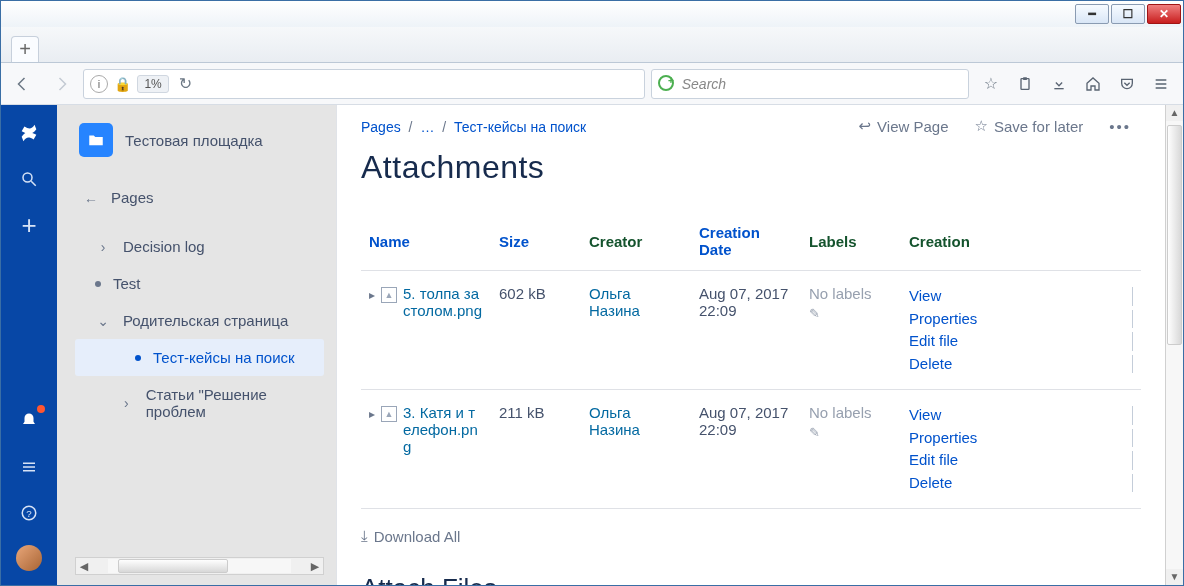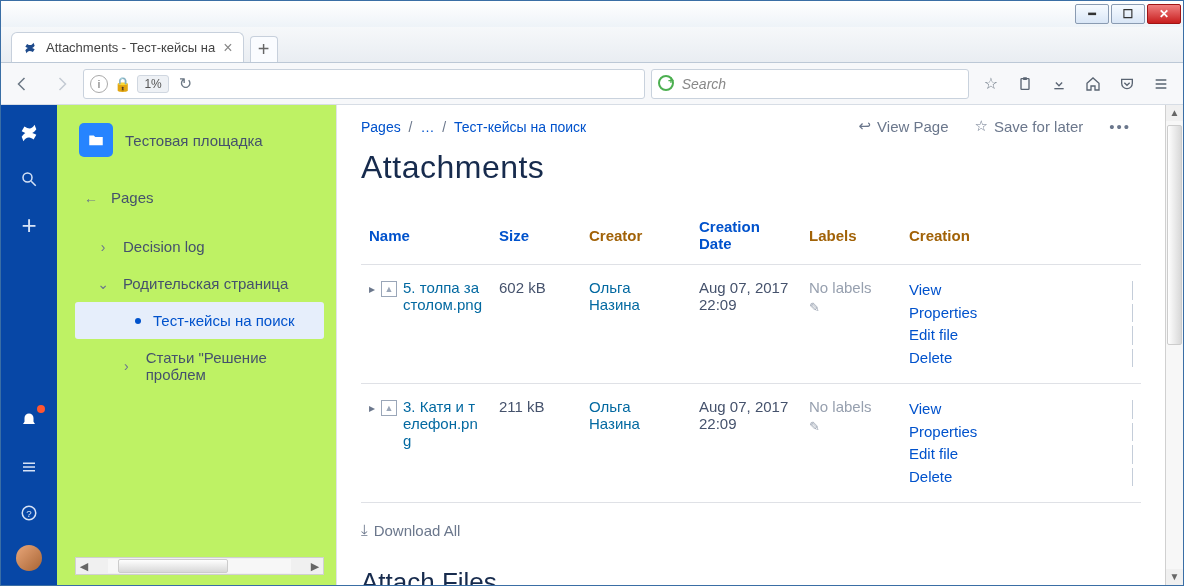--- a/index.html
+++ b/index.html
@@ -31,21 +31,21 @@
 .searchbox .plus { position:absolute; top:-2px; right:-2px; font-size:10px; color:#4caf50; font-style:normal; font-weight:bold;}
 .righticons { display:flex; gap:2px; }
 
 
 .content-area { flex:1; display:flex; overflow:hidden; }
 .conf-rail { width:56px; background:#0747a6; display:flex; flex-direction:column; align-items:center; padding:14px 0; gap:18px; color:#d7e3f6; }
 .rail-icon { width:28px; height:28px; display:flex; align-items:center; justify-content:center; font-size:18px; position:relative; }
 .rail-spacer { flex:1; }
 .avatar { width:26px;height:26px;border-radius:50%;background:linear-gradient(135deg,#e9a77a,#a86434); }
 
-.sidebar { width:280px; background:#bef264; border-right:1px solid #e0e3e8; padding:18px 12px 10px 18px; overflow:hidden; display:flex; flex-direction:column; }
+.sidebar { width:280px; background:#e5e5e5; border-right:1px solid #e0e3e8; padding:18px 12px 10px 18px; overflow:hidden; display:flex; flex-direction:column; }
 .space-header { display:flex; align-items:center; gap:12px; margin-bottom:22px; padding-left:4px;}
 .space-icon { width:34px;height:34px;background:#2684ff;border-radius:5px;display:flex;align-items:center;justify-content:center;color:#fff; }
 .space-name { font-size:15px; color:#45526c; font-weight:500; }
 .side-nav { font-size:15px; color:#45526c; }
 .side-row { display:flex; align-items:center; gap:12px; padding:10px 8px; border-radius:3px; }
 .side-row.active { background:#e6eefb; color:#0052cc; }
 .side-row.active .dot{ background:#0052cc; }
 .side-arrow { width:16px; text-align:center; color:#6b778c; font-size:14px; }
 .indent1 { padding-left:20px; }
 .indent2 { padding-left:44px; }
@@ -54,24 +54,24 @@
 .hscroll { margin-top:auto; height:18px; background:#f0f0f0; border:1px solid #d0d0d0; display:flex; align-items:center; }
 .hscroll .track{ flex:1; height:14px; background:#f7f7f7; position:relative; margin:0 16px;}
 .hscroll .thumb{ position:absolute; left:10px; width:110px; height:14px; background:linear-gradient(#fefefe,#d8d8d8); border:1px solid #ccc; border-radius:2px;}
 .hscroll .arrow{ width:16px; text-align:center; color:#666; font-size:11px; }
 
 .main { flex:1; padding:14px 24px 0 24px; overflow:auto; position:relative; }
 .page-actions { display:flex; align-items:center; gap:26px; color:#6b778c; font-size:15px; position:absolute; right:34px; top:12px; }
 .page-actions .act { display:flex; align-items:center; gap:6px; }
 .breadcrumb { font-size:14px; color:#0052cc; margin-bottom:14px; }
 .breadcrumb .sep{ color:#6b778c; margin:0 4px; }
-h1.page-title { font-size:32px; font-weight:400; color:#172b4d; letter-spacing:0.5px; margin-bottom:20px; }
+h1.page-title { font-size:32px; font-weight:400; color:#172b4d; letter-spacing:0.5px; margin-bottom:26px; }
 
 table.att { width:100%; border-collapse:collapse; font-size:15px; }
-table.att th { text-align:left; font-weight:700; color:#a16207; padding:12px 8px; border-bottom:1px solid #dfe1e6; }
+table.att th { text-align:left; font-weight:700; color:#14532d; padding:12px 8px; border-bottom:1px solid #dfe1e6; }
 table.att th.sortable { color:#0052cc; }
 table.att td { padding:14px 8px; border-bottom:1px solid #dfe1e6; vertical-align:top; color:#45526c; }
 table.att .link { color:#0369a1; }
 .file-cell { display:flex; gap:6px; align-items:flex-start; }
 .expand { color:#6b778c; font-size:12px; padding-top:3px;}
 .imgicon { width:16px;height:16px;border:1px solid #9aa6b8;display:inline-flex;align-items:center;justify-content:center;color:#9aa6b8;font-size:9px;margin-top:2px; flex-shrink:0;}
 .actions-cell { }
 .actions-cell a{ color:#0052cc; display:block; line-height:1.5; position:relative; padding-right:8px;}
 .actions-cell a::after { content:""; position:absolute; right:0; top:2px; bottom:2px; width:1px; background:#c4cdd9;}
 .labels { color:#97a0af; }
@@ -91,30 +91,20 @@
 
 <div class="window-frame">
 
   <div class="titlebar">
     <div class="winbtn">━</div>
     <div class="winbtn">☐</div>
     <div class="winbtn close">✕</div>
   </div>
 
   <div class="tabstrip">
-    <div class="tab">
-      <span class="favicon">
-        <svg width="14" height="14" viewBox="0 0 24 24">
-            <path fill="#1e4a8b" d="M4 16c4-6 9-6 16-2l-3 5c-5-3-8-3-11 2z"></path>
-            <path fill="#1e4a8b" d="M20 8c-4 6-9 6-16 2l3-5c5 3 8 3 11-2z"></path>
-          </svg>
-      </span>
-      <span>Attachments - Тест-кейсы на</span>
-      <span class="tabclose">×</span>
-    </div>
     <div class="newtab">+</div>
   </div>
 
   <div class="urlbar-row">
     <div class="navbtn">
       <svg width="18" height="18" viewBox="0 0 24 24">
           <path fill="none" stroke="#6b7784" stroke-width="2" d="M14 4l-8 8 8 8"></path>
         </svg>
     </div>
     <div class="navbtn">
@@ -215,20 +205,24 @@
       </div>
       <div class="side-nav">
         <div class="side-row">
           <span class="side-arrow">←</span>
           <span>Pages</span>
         </div>
         <div style="height:12px;"></div>
         <div class="side-row indent1">
           <span class="side-arrow">›</span>
           <span>Decision log</span>
+        </div>
+        <div class="side-row indent1">
+          <span class="dot"></span>
+          <span>Test</span>
         </div>
         <div class="side-row indent1">
           <span class="side-arrow">⌄</span>
           <span>Родительская страница</span>
         </div>
         <div class="side-row indent3 active">
           <span class="dot"></span>
           <span>Тест-кейсы на поиск</span>
         </div>
         <div class="side-row indent2">

